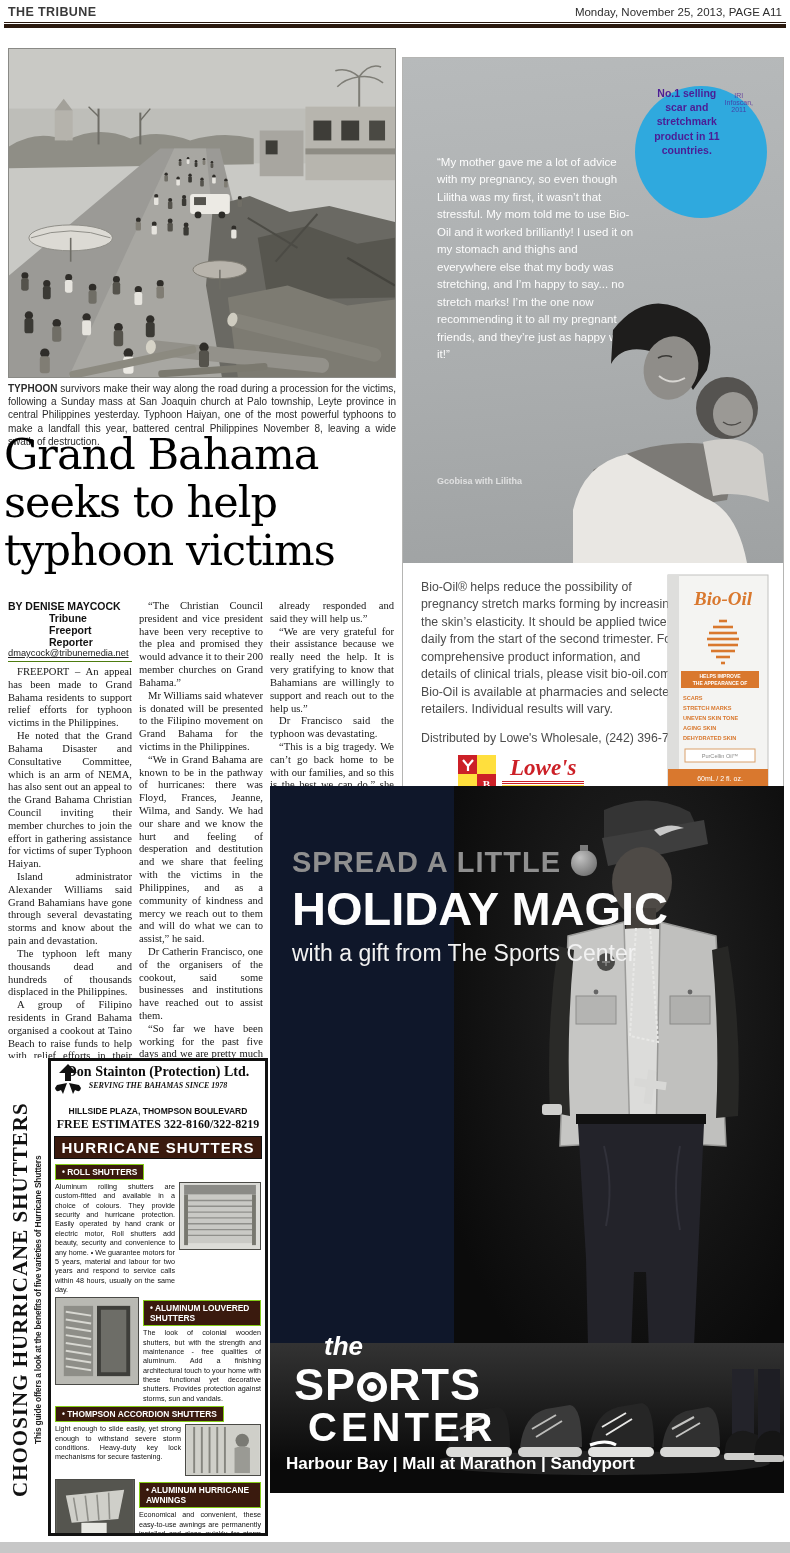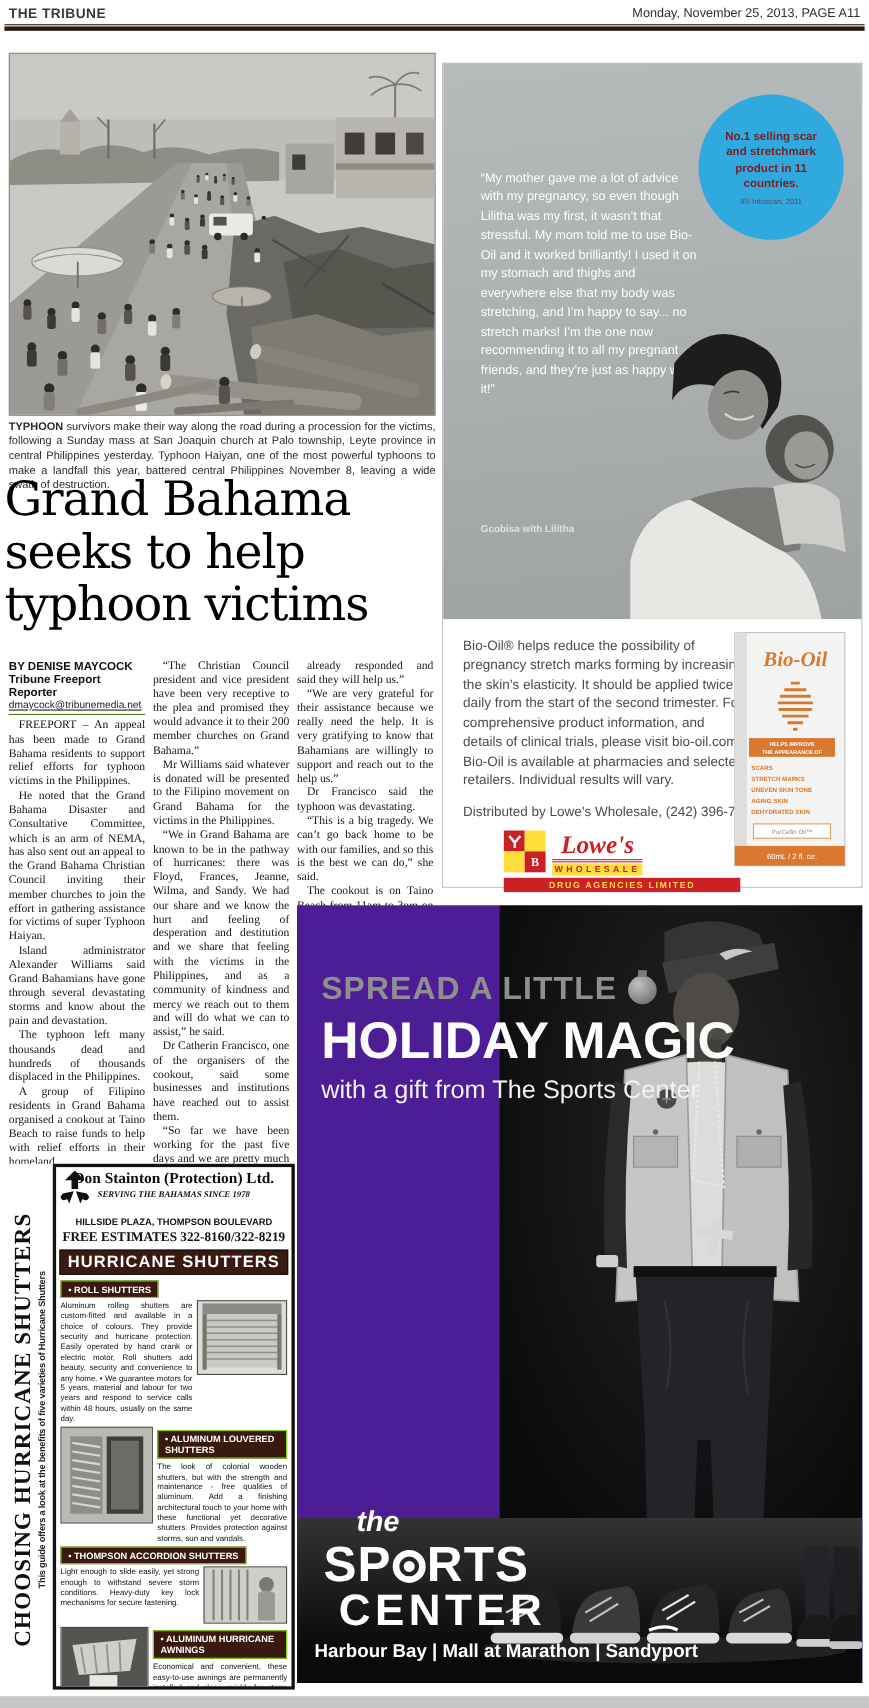--- a/index.html
+++ b/index.html
@@ -24,28 +24,28 @@
   
   .headline { position:absolute; left:4px; top:430px; width:392px; text-align:left;
               font-family:"DejaVu Serif", serif; font-size:43px; line-height:1.12; color:#000000; letter-spacing:-1px; }
   .col { position:absolute; width:124px; font:10.6px/1.21 "Liberation Serif", serif; color:#161616; text-align:justify; }
   .col p { text-indent:9px; margin:0; }
   .col1 { left:8px;  top:600px; height:452px; }
   .col2 { left:139px; top:600px; height:452px; }
   .col3 { left:270px; top:600px; height:240px; }
   .byline { font-family:"Liberation Sans",sans-serif; border-bottom:1px solid #4d7c0f; padding-bottom:3px; margin-bottom:4px; text-align:left; }
   .by-name { font:bold 10.5px "Liberation Sans",sans-serif; color:#111; }
-  .by-role { font:bold 10.5px "Liberation Sans",sans-serif; color:#111; }
+  .by-role { font:bold 10.5px "Liberation Sans",sans-serif; color:#111;margin-left:41px; }
   .by-email { font:9.3px "Liberation Sans",sans-serif; color:#222; text-decoration:underline; }
 
   
   .biooil-ad { position:absolute; left:402px; top:57px; width:382px; height:750px; border:1px solid #b5b5b3; background:#fff; }
   .bo-photo { position:relative; width:100%; height:505px; background:linear-gradient(175deg,#b7babb 0%,#aaadae 60%,#9fa2a3 100%); overflow:hidden; }
   .bo-badge { position:absolute; right:16px; top:28px; width:132px; height:132px; border-radius:50%; background:#2fa9de;
-              color:#7f1d1d; display:flex; flex-direction:column; justify-content:center; text-align:center; padding:0 14px; }
+              color:#4c1d95; display:flex; flex-direction:row; justify-content:center; text-align:center; padding:0 14px; }
   .bo-badge-text { font:bold 10.5px/1.35 "Liberation Sans",sans-serif; }
   .bo-badge-src  { font:7px "Liberation Sans",sans-serif; opacity:.75; margin-top:6px; }
   .bo-quote { position:absolute; left:34px; top:96px; width:200px; color:#fdfdfd; font:11.5px/1.52 "Liberation Sans",sans-serif; }
   .bo-attrib { position:absolute; left:34px; top:418px; color:#eaeaea; opacity:.85; font:bold 9px "Liberation Sans",sans-serif; }
   .bo-momsvg { position:absolute; right:0; bottom:0; width:228px; height:305px; }
   .bo-info { position:relative; width:100%; height:243px; background:#fff; }
   .bo-body { position:absolute; left:18px; top:16px; width:255px; font:12.3px/1.42 "Liberation Sans",sans-serif; color:#4c4c4c; }
   .bo-dist { position:absolute; left:18px; top:168px; width:270px; font:12.3px "Liberation Sans",sans-serif; color:#4c4c4c; }
   .bo-boxsvg { position:absolute; right:10px; top:6px; width:110px; height:228px; }
   .lowes { position:absolute; left:55px; top:192px; width:215px; }
@@ -53,21 +53,21 @@
   .lowes-emblem { width:38px; height:38px; display:grid; grid-template-columns:19px 19px; grid-template-rows:19px 19px; }
   .le-sq { width:19px; height:19px; display:flex; align-items:center; justify-content:center; }
   .le-red { background:#cc2027; } .le-yellow { background:#ffdf3d; }
   .le-mono { color:#fff; font:bold 11px "Liberation Serif",serif; }
   .lowes-name-wrap { margin-left:6px; }
   .lowes-name { font:bold italic 23px "Liberation Serif",serif; color:#cc2027; border-bottom:3px double #cc2027; padding:0 8px; }
   .lowes-sub { background:#ffdf3d; color:#cc2027; font:bold 8px "Liberation Sans",sans-serif; letter-spacing:3px; text-align:center; padding:1px 0; margin-top:1px; }
   .lowes-bottom { margin-top:2px; background:#cc2027; color:#ffdf3d; font:bold 8px "Liberation Sans",sans-serif; letter-spacing:1.5px; text-align:center; padding:2px 0; width:100%; }
 
   
-  .sports-ad { position:absolute; left:270px; top:823px; width:514px; height:707px; background:#4c1d95; overflow:hidden; }
+  .sports-ad { position:absolute; left:270px; top:786px; width:514px; height:707px; background:#0f172a; overflow:hidden; }
   .sp-man { position:absolute; right:0; top:0; width:330px; height:650px; }
   .sp-floor { position:absolute; left:0; right:0; bottom:0; height:150px; background:linear-gradient(#333333, #0a0a0a 80%); }
   .sp-sneakers { position:absolute; left:170px; bottom:14px; width:344px; height:120px; }
   .sp-text { position:absolute; left:22px; top:60px; }
   .sp-line1 { font:bold 29px "Liberation Sans",sans-serif; color:#8f8f8f; letter-spacing:1px; display:flex; align-items:center; gap:10px; }
   .ornament-ball { display:inline-block; width:26px; height:26px; border-radius:50%; background:radial-gradient(circle at 35% 30%, #c2c2c2, #5e5e5e); position:relative; }
   .ornament-ball::before { content:""; position:absolute; left:9px; top:-5px; width:8px; height:6px; background:#7a7a7a; }
   .sp-line2 { font:bold 47px "Liberation Sans",sans-serif; color:#fdfdfd; letter-spacing:0; margin-top:2px; }
   .sp-line3 { font:23px "Liberation Sans",sans-serif; color:#f2f2f2; margin-top:4px; }
   .sp-logo { position:absolute; left:24px; top:545px; color:#fff; }

